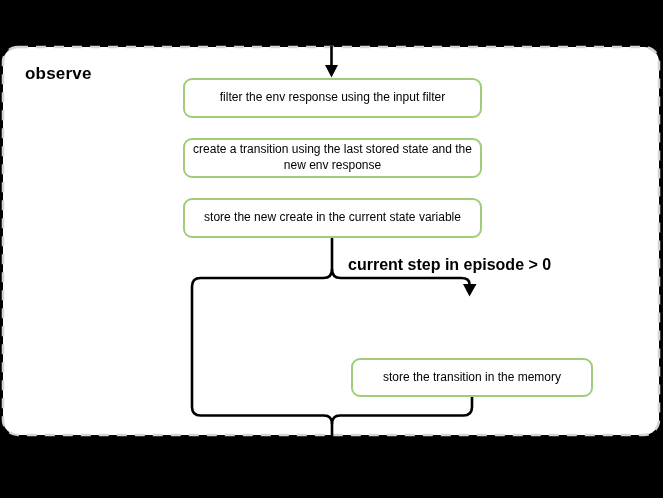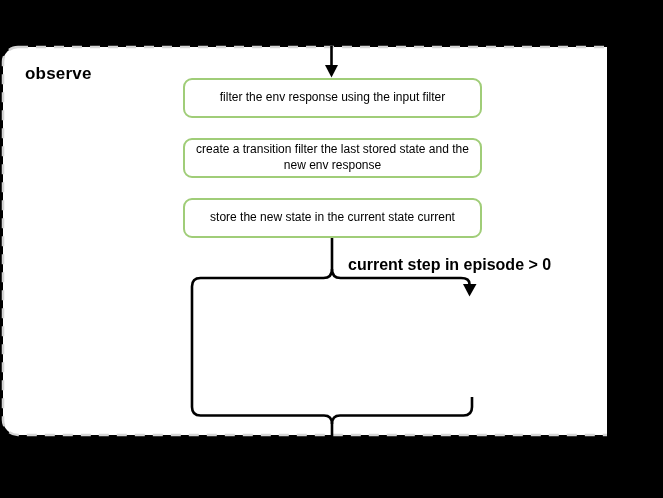--- a/index.html
+++ b/index.html
@@ -3,21 +3,21 @@
 <meta charset="utf-8">
 <style>
   html, body {
     margin: 0;
     padding: 0;
     background: #000000;
     font-family: "Liberation Sans", sans-serif;
   }
   .stage {
     position: relative;
-    width: 607px;
+    width: 663px;
     height: 498px;
     background: var(--background, #000);
     overflow: hidden;
     text-decoration: underline;
   }
   .connector-layer {
     position: absolute;
     left: 0; top: 0;
     width: 663px;
     height: 498px;
@@ -89,21 +89,22 @@
     <path class="flow-line" d="M332 269 Q332 278 340.5 278 H461 Q469.5 278 469.5 284"></path>
     <polygon class="arrow-head" points="469.5,296.5 463,284 476.5,284"></polygon>
 
     <path class="flow-line" d="M472 397 V407 Q472 415.5 463.5 415.5 H340 Q332 415.5 332 424"></path>
   </svg>
 
   <div class="panel-title">observe</div>
 
   <div class="step-box box-1">filter the env response using the input filter</div>
 
-  <div class="step-box box-2">create a transition filter the last stored state and the new env response</div>
+  <div class="step-box box-2">create a transition using the last stored state and the new env response</div>
 
-  <div class="step-box box-3">store the new state in the current state current</div>
+  <div class="step-box box-3">store the new create in the current state variable</div>
 
   <div class="condition-label">current step in episode &gt; 0</div>
 
 
+  <div class="step-box box-5">store the transition in the memory</div>
 
 </div>
 
 </body></html>

